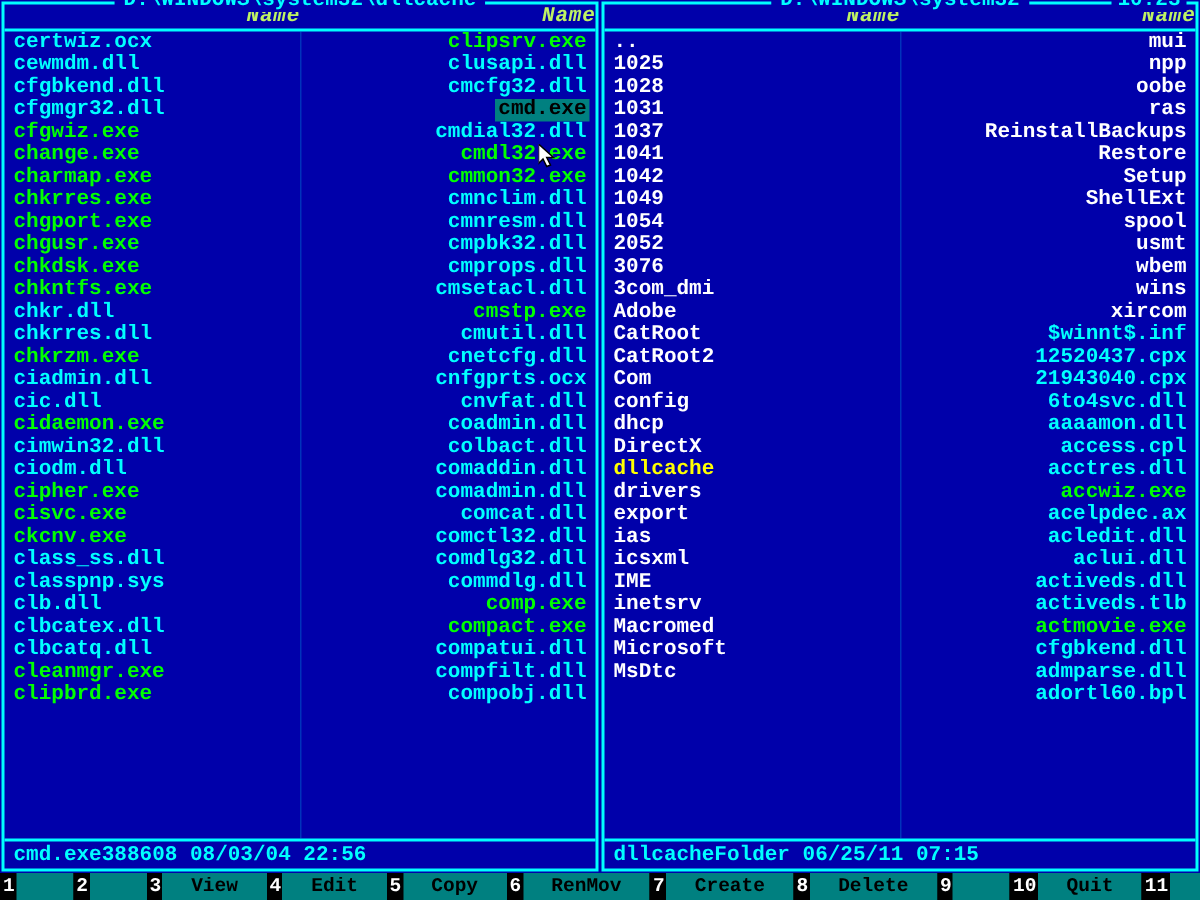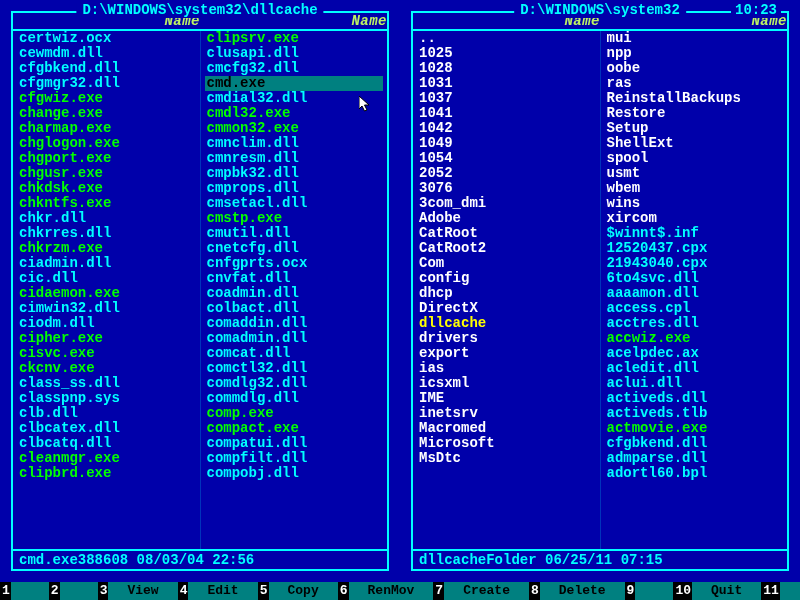--- a/index.html
+++ b/index.html
@@ -18,21 +18,21 @@
     display: flex;
     flex-direction: column;
     background: #0000aa;
     width: 800px;
     height: 600px;
   }
   .panels { display: flex; flex: 1; }
   .panel {
     flex: 1;
     border: 2px solid #00ffff;
-    margin: 11px;
+    margin: 1px;
     display: flex;
     flex-direction: column;
     position: relative;
   }
   .panel-title {
     position: absolute;
     top: -10px;
     left: 50%;
     transform: translateX(-50%);
     background: #0000aa;
@@ -64,21 +64,21 @@
     flex: 1;
     display: flex;
     overflow: hidden;
   }
   .col {
     flex: 1;
     display: flex;
     flex-direction: column;
     padding: 0 4px;
   }
-  .col + .col { border-left: 1px solid #00ffff33; }
+  .col + .col { border-left: 1px solid #00ffff33; align-items: flex-end; }
   .file {
     white-space: nowrap;
     overflow: hidden;
     padding: 0 2px;
     cursor: default;
     height: 15px;
   }
   .c-cyan   { color: #00ffff; }
   .c-green  { color: #00ff00; }
   .c-yellow { color: #ffff00; }
@@ -124,21 +124,21 @@
       </div>
       <div class="files" id="left-files">
           <div class="col">
             <div class="file c-cyan">certwiz.ocx</div>
             <div class="file c-cyan">cewmdm.dll</div>
             <div class="file c-cyan">cfgbkend.dll</div>
             <div class="file c-cyan">cfgmgr32.dll</div>
             <div class="file c-green">cfgwiz.exe</div>
             <div class="file c-green">change.exe</div>
             <div class="file c-green">charmap.exe</div>
-            <div class="file c-green">chglogon.exe</div>
+            <div class="file c-green">chkrres.exe</div>
             <div class="file c-green">chgport.exe</div>
             <div class="file c-green">chgusr.exe</div>
             <div class="file c-green">chkdsk.exe</div>
             <div class="file c-green">chkntfs.exe</div>
             <div class="file c-cyan">chkr.dll</div>
             <div class="file c-cyan">chkrres.dll</div>
             <div class="file c-green">chkrzm.exe</div>
             <div class="file c-cyan">ciadmin.dll</div>
             <div class="file c-cyan">cic.dll</div>
             <div class="file c-green">cidaemon.exe</div>

